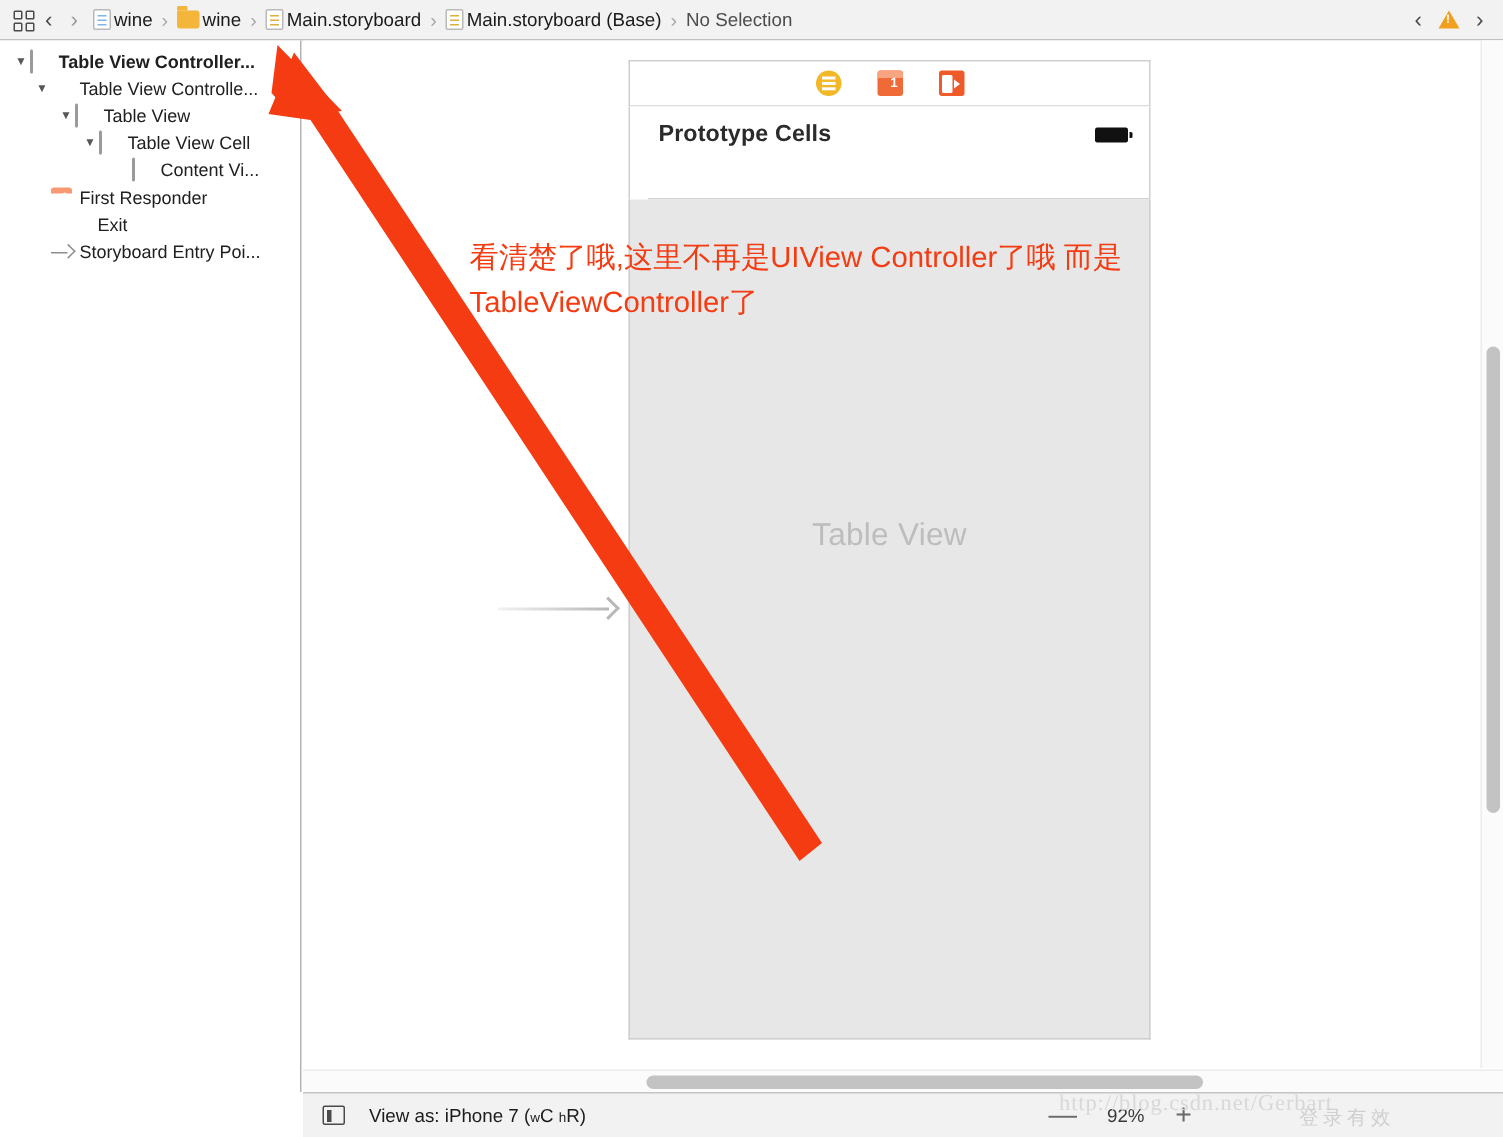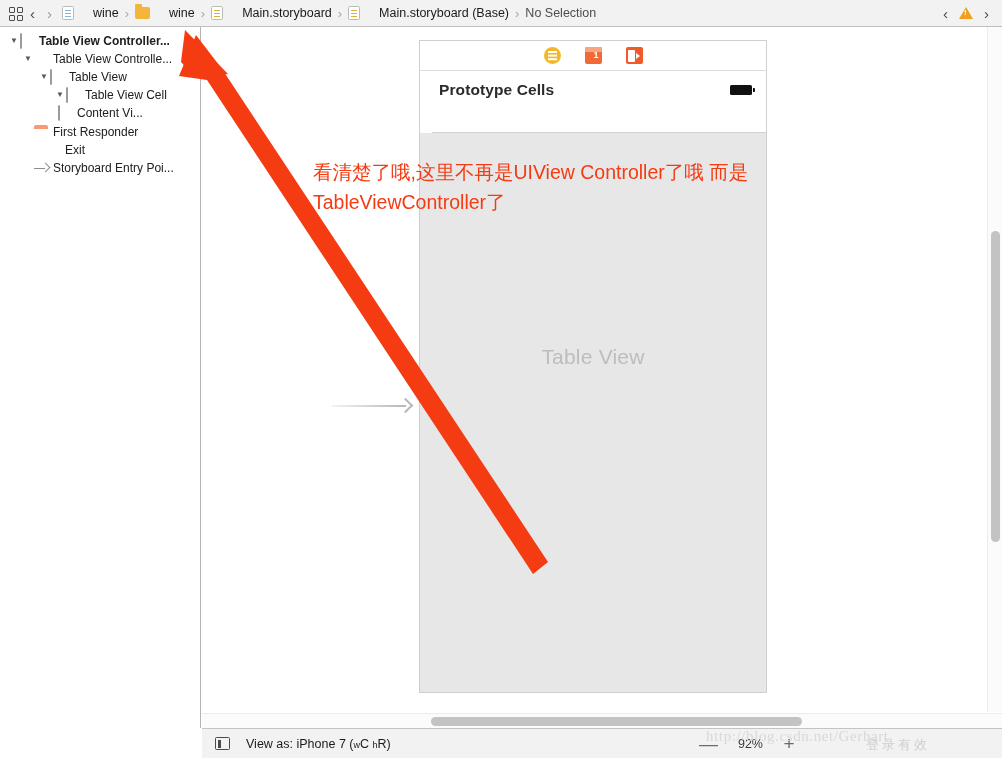--- a/index.html
+++ b/index.html
@@ -36,21 +36,21 @@
   .grid-icon i:nth-child(3) { left: 1px; top: 10px; }
   .grid-icon i:nth-child(4) { left: 9px; top: 10px; }
 
   .chev {
     font-size: 15px; color: #9b9b9b; padding: 0 6px;
     line-height: 1; font-family: "Liberation Sans", sans-serif;
   }
   .chev.dark { color: #4a4a4a; }
 
   .crumb {
-    display: flex; align-items: center; gap: 19px;
+    display: flex; align-items: center; gap: 2px;
     font-size: 12.5px; color: #1a1a1a; white-space: nowrap;
   }
   .crumb-sep {
     font-size: 13px; color: #a8a8a8; padding: 0 6px;
     font-family: "Liberation Sans", sans-serif;
   }
   .crumb-label { font-size: 12.5px; color: #1a1a1a; }
   .crumb-label.muted { color: #4d4d4d; }
 
   
@@ -468,21 +468,21 @@
       <span class="icon-box"><span class="ic-tv"></span></span>
       <span class="tlabel">Table View</span>
     </div>
 
     <div class="tree-row" style="padding-left:54px;">
       <span class="disc">▼</span>
       <span class="icon-box"><span class="ic-tv"></span></span>
       <span class="tlabel">Table View Cell</span>
     </div>
 
-    <div class="tree-row" style="padding-left:46px;">
+    <div class="tree-row" style="padding-left:76px;">
       <span class="disc empty"></span>
       <span class="icon-box"><span class="ic-cv"></span></span>
       <span class="tlabel">Content Vi...</span>
     </div>
 
     <div class="tree-row" style="padding-left:22px;margin-top:1px;">
       <span class="disc empty"></span>
       <span class="icon-box"><span class="ic-fr"></span></span>
       <span class="tlabel">First Responder</span>
     </div>

